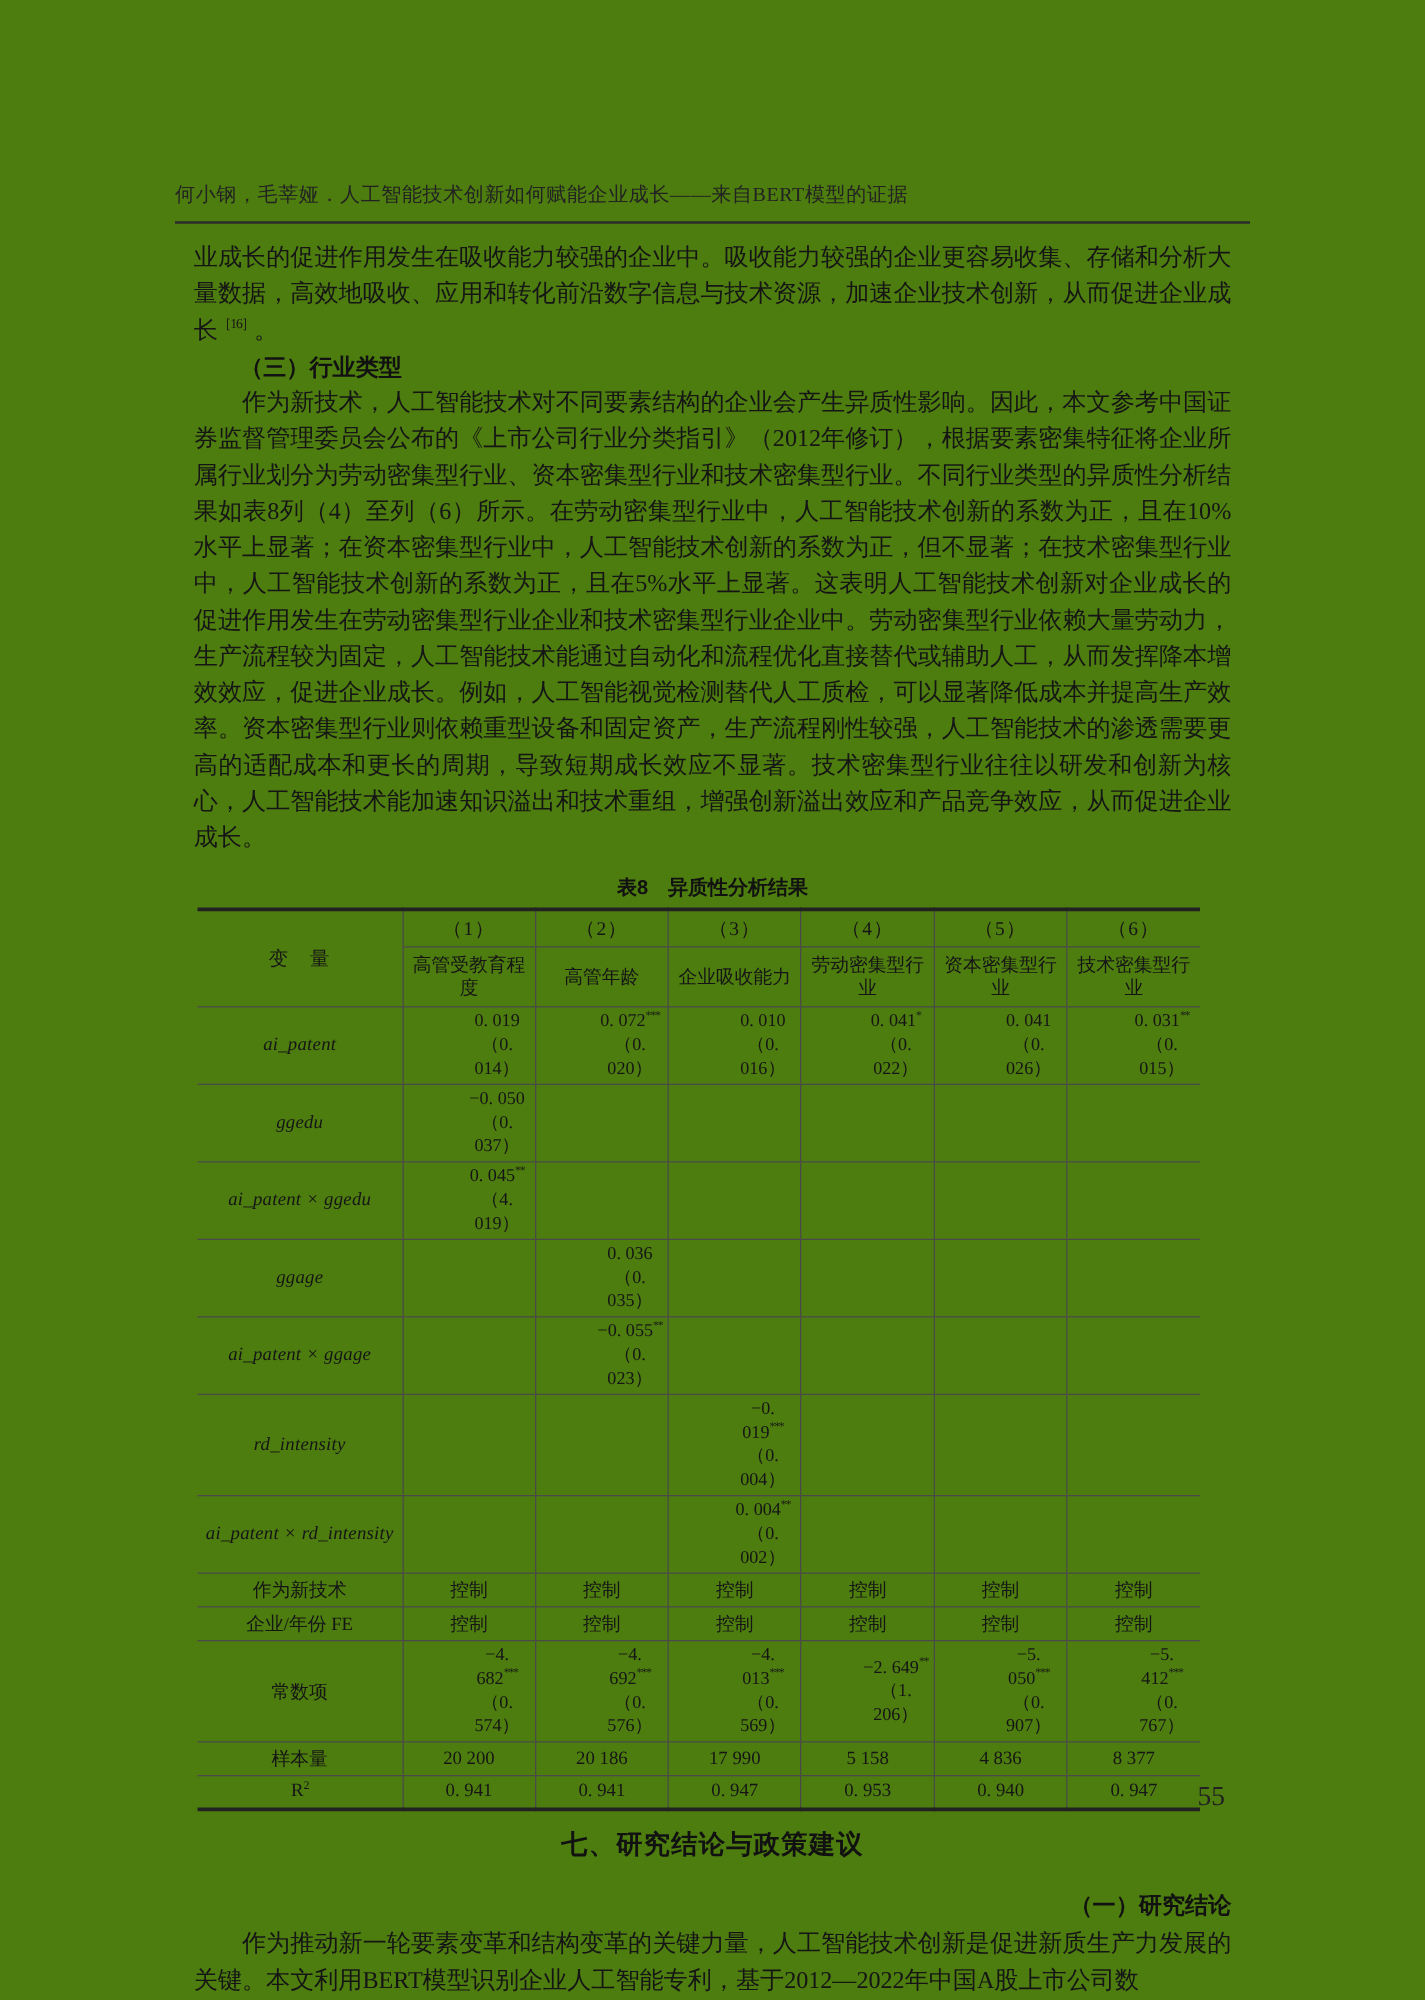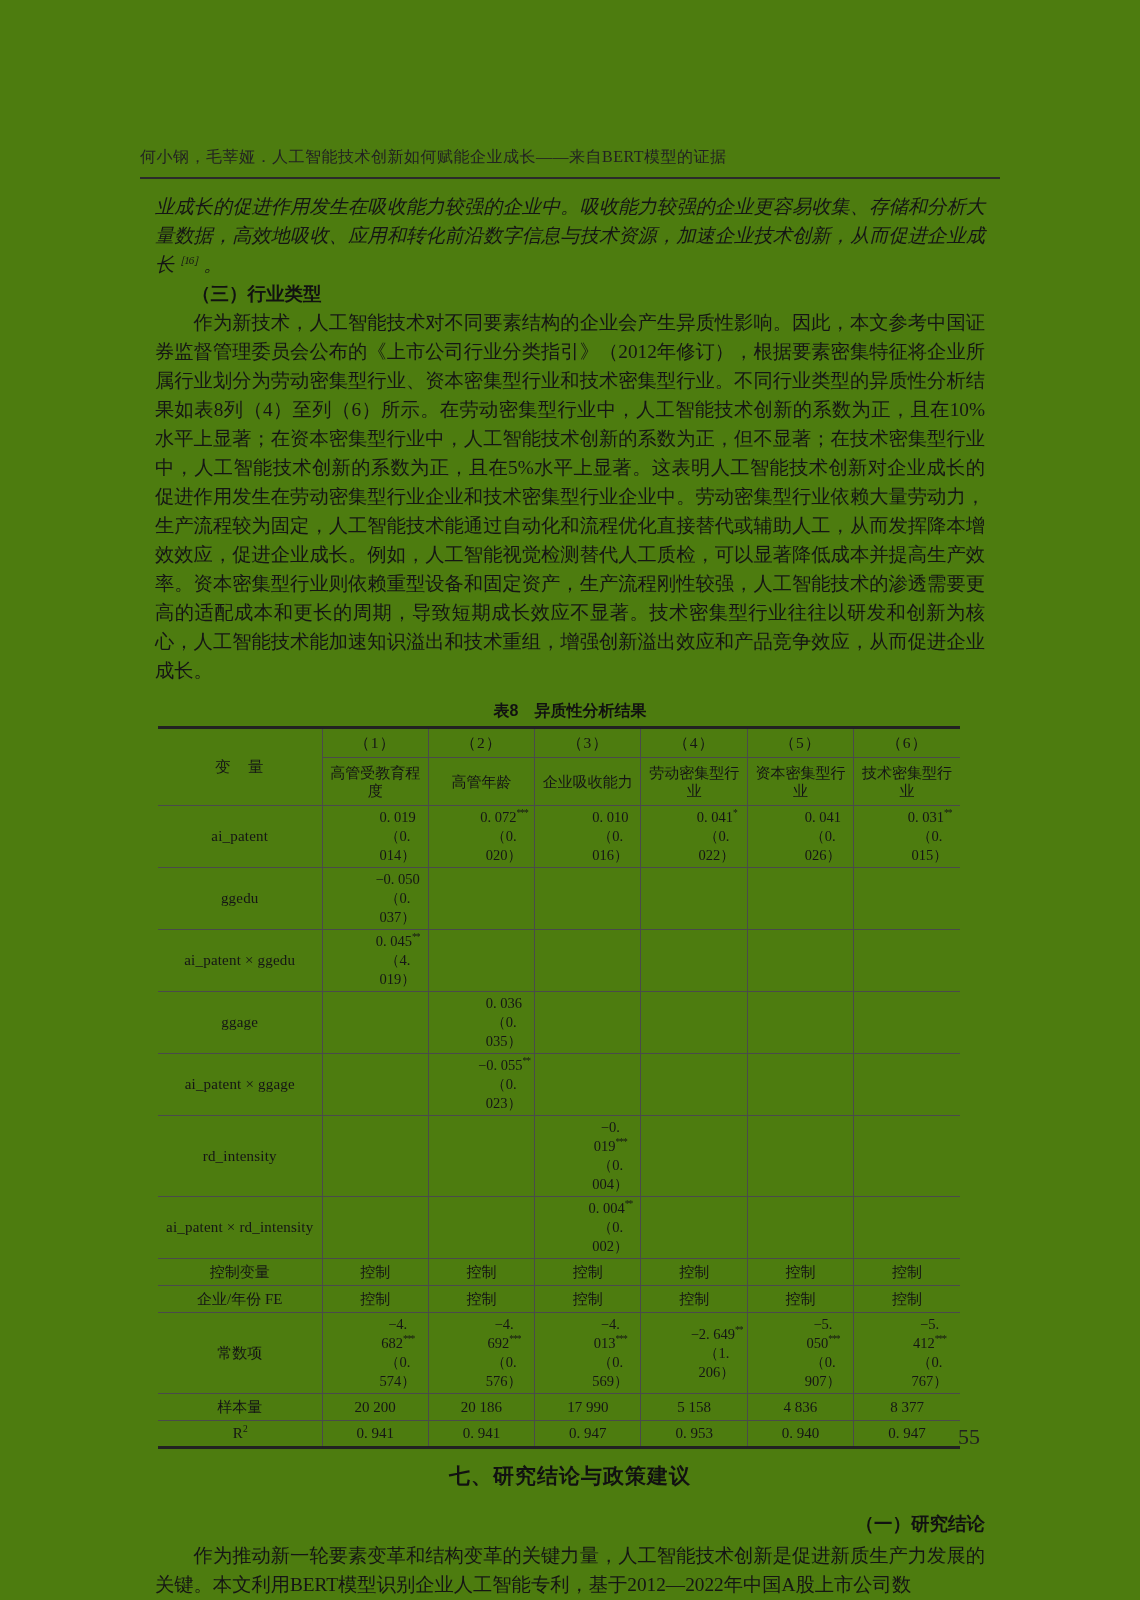--- a/index.html
+++ b/index.html
@@ -37,21 +37,21 @@
     left: 155px;
     width: 830px;
   }
   .body-para {
     font-size: 19.3px;
     line-height: 29px;
     text-align: justify;
     text-indent: 2em;
     color: #151515;
   }
-  .body-para.no-indent { text-indent: 0; font-style: italic; }
+  .body-para.no-indent { text-indent: 0; }
   .fn-ref {
     font-size: 11px;
     vertical-align: super;
     line-height: 0;
     letter-spacing: -1px;
   }
   .sub-heading {
     font-family: "Liberation Sans", "DejaVu Sans", sans-serif;
     font-weight: bold;
     font-size: 18.5px;
@@ -87,21 +87,21 @@
     color: #151515;
   }
   table.het-table th:first-child, table.het-table td:first-child { border-left: 0; }
   table.het-table th:last-child, table.het-table td:last-child { border-right: 0; }
   col.c-label { width: 164px; }
   col.c-data { width: 106.33px; }
   tr.hdr-num th { height: 30px; font-size: 15.5px; letter-spacing: 1px; }
   tr.hdr-name th { height: 48px; font-size: 15px; line-height: 18px; padding: 2px 7px; }
   th.corner { font-size: 16px; }
   td.rowlabel { font-size: 15px; padding: 2px 4px; }
-  td.rowlabel.var { font-size: 15px; letter-spacing: 0.2px; }
+  td.rowlabel.var { font-style: italic; font-size: 15px; letter-spacing: 0.2px; }
   td.cell { font-size: 15px; padding: 2px 3px; height: 27px; }
   td.cell .cv { font-size: 14.5px; line-height: 19px; }
   td.cell .cse { font-size: 14.5px; line-height: 19px; }
   td.cell sup, td.rowlabel sup {
     font-size: 9.5px;
     vertical-align: super;
     line-height: 0;
     letter-spacing: -1px;
   }
   tr.two-line td.cell { height: 44px; padding-left: 48px; }
@@ -279,21 +279,21 @@
             <td class="cell"></td>
             <td class="cell">
               <div class="cv">0. 004<sup>**</sup></div>
               <div class="cse">（0. 002）</div>
             </td>
             <td class="cell"></td>
             <td class="cell"></td>
             <td class="cell"></td>
           </tr>
           <tr>
-            <td class="rowlabel cn">控制变量</td>
+            <td class="rowlabel cn">作为新技术</td>
             <td class="cell">控制</td>
             <td class="cell">控制</td>
             <td class="cell">控制</td>
             <td class="cell">控制</td>
             <td class="cell">控制</td>
             <td class="cell">控制</td>
           </tr>
           <tr>
             <td class="rowlabel cn">企业/年份 FE</td>
             <td class="cell">控制</td>

